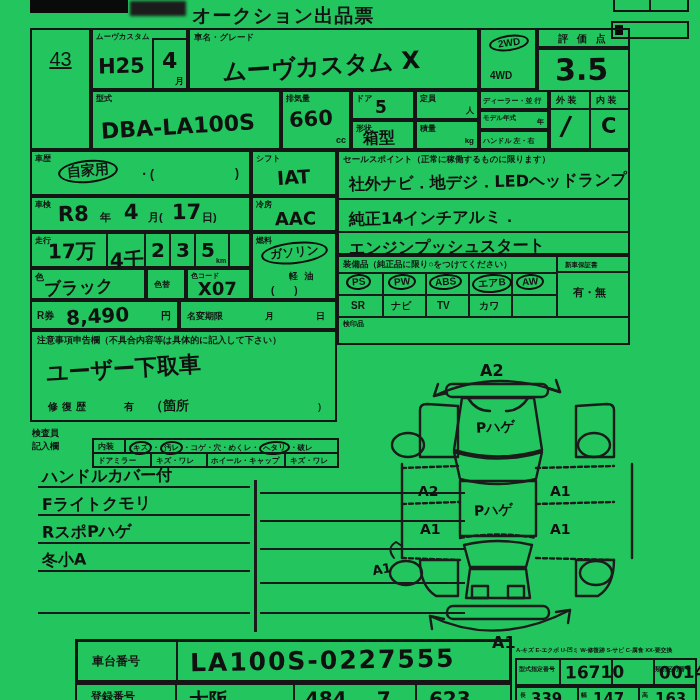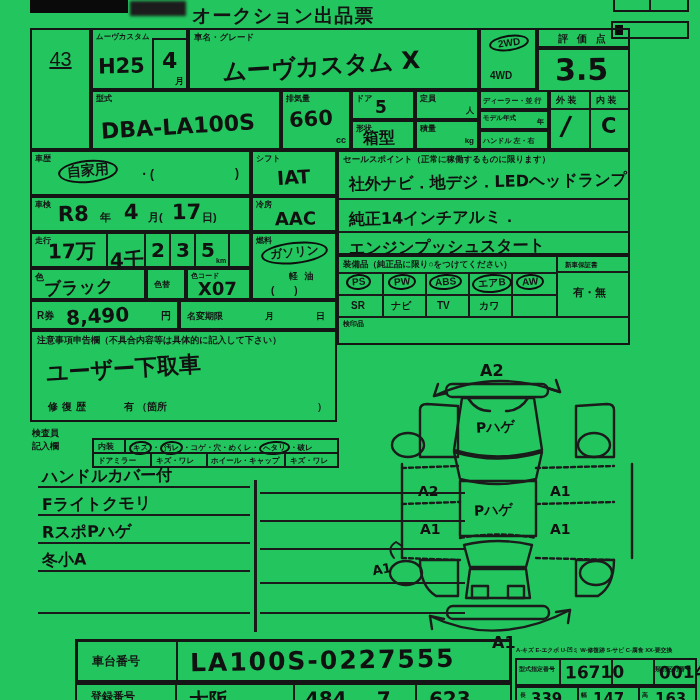--- a/index.html
+++ b/index.html
@@ -174,21 +174,21 @@
     <div class="lbl" style="left:6px;top:10px;font-size:9px;">名変期限</div>
     <div class="lbl" style="left:84px;top:10px;font-size:9px;">月</div>
     <div class="lbl" style="right:10px;top:10px;font-size:9px;">日</div>
   </div>
 
   <div class="cell" style="left:30px;top:330px;width:307px;height:92px;">
     <div class="lbl" style="left:5px;top:4px;font-size:9px;">注意事項申告欄（不具合内容等は具体的に記入して下さい）</div>
     <div class="hw r3" style="left:14px;top:22px;font-size:22px;">ユーザー下取車</div>
     <div class="lbl" style="left:16px;bottom:8px;font-size:10px;letter-spacing:4px;">修復歴</div>
     <div class="lbl" style="left:92px;bottom:8px;font-size:10px;">有</div>
-    <div class="lbl" style="left:105px;bottom:8px;font-size:10px;">（箇所</div>
+    <div class="lbl" style="left:118px;bottom:8px;font-size:13px;">（箇所</div>
     <div class="lbl" style="right:8px;bottom:8px;font-size:10px;">）</div>
   </div>
 
   <div class="small" style="left:32px;top:428px;font-size:9px;">検査員</div>
   <div class="small" style="left:32px;top:441px;font-size:9px;">記入欄</div>
   <div class="cell" style="left:92px;top:438px;width:247px;height:16px;">
     <div class="vline" style="left:30px;top:0;height:12px;"></div>
     <div class="lbl" style="left:4px;top:3px;font-size:8px;">内装</div>
     <div style="position:absolute;left:35px;top:1px;font-size:7.5px;font-weight:bold;white-space:nowrap;">
       <span class="circ" style="padding:0 2px;">キズ</span><span>・</span><span class="circ" style="padding:0 2px;">汚レ</span><span>・</span><span>コゲ</span><span>・</span><span>穴</span><span>・</span><span>めくレ</span><span>・</span><span class="circ" style="padding:0 2px;">ヘタリ</span><span>・</span><span>破レ</span>

